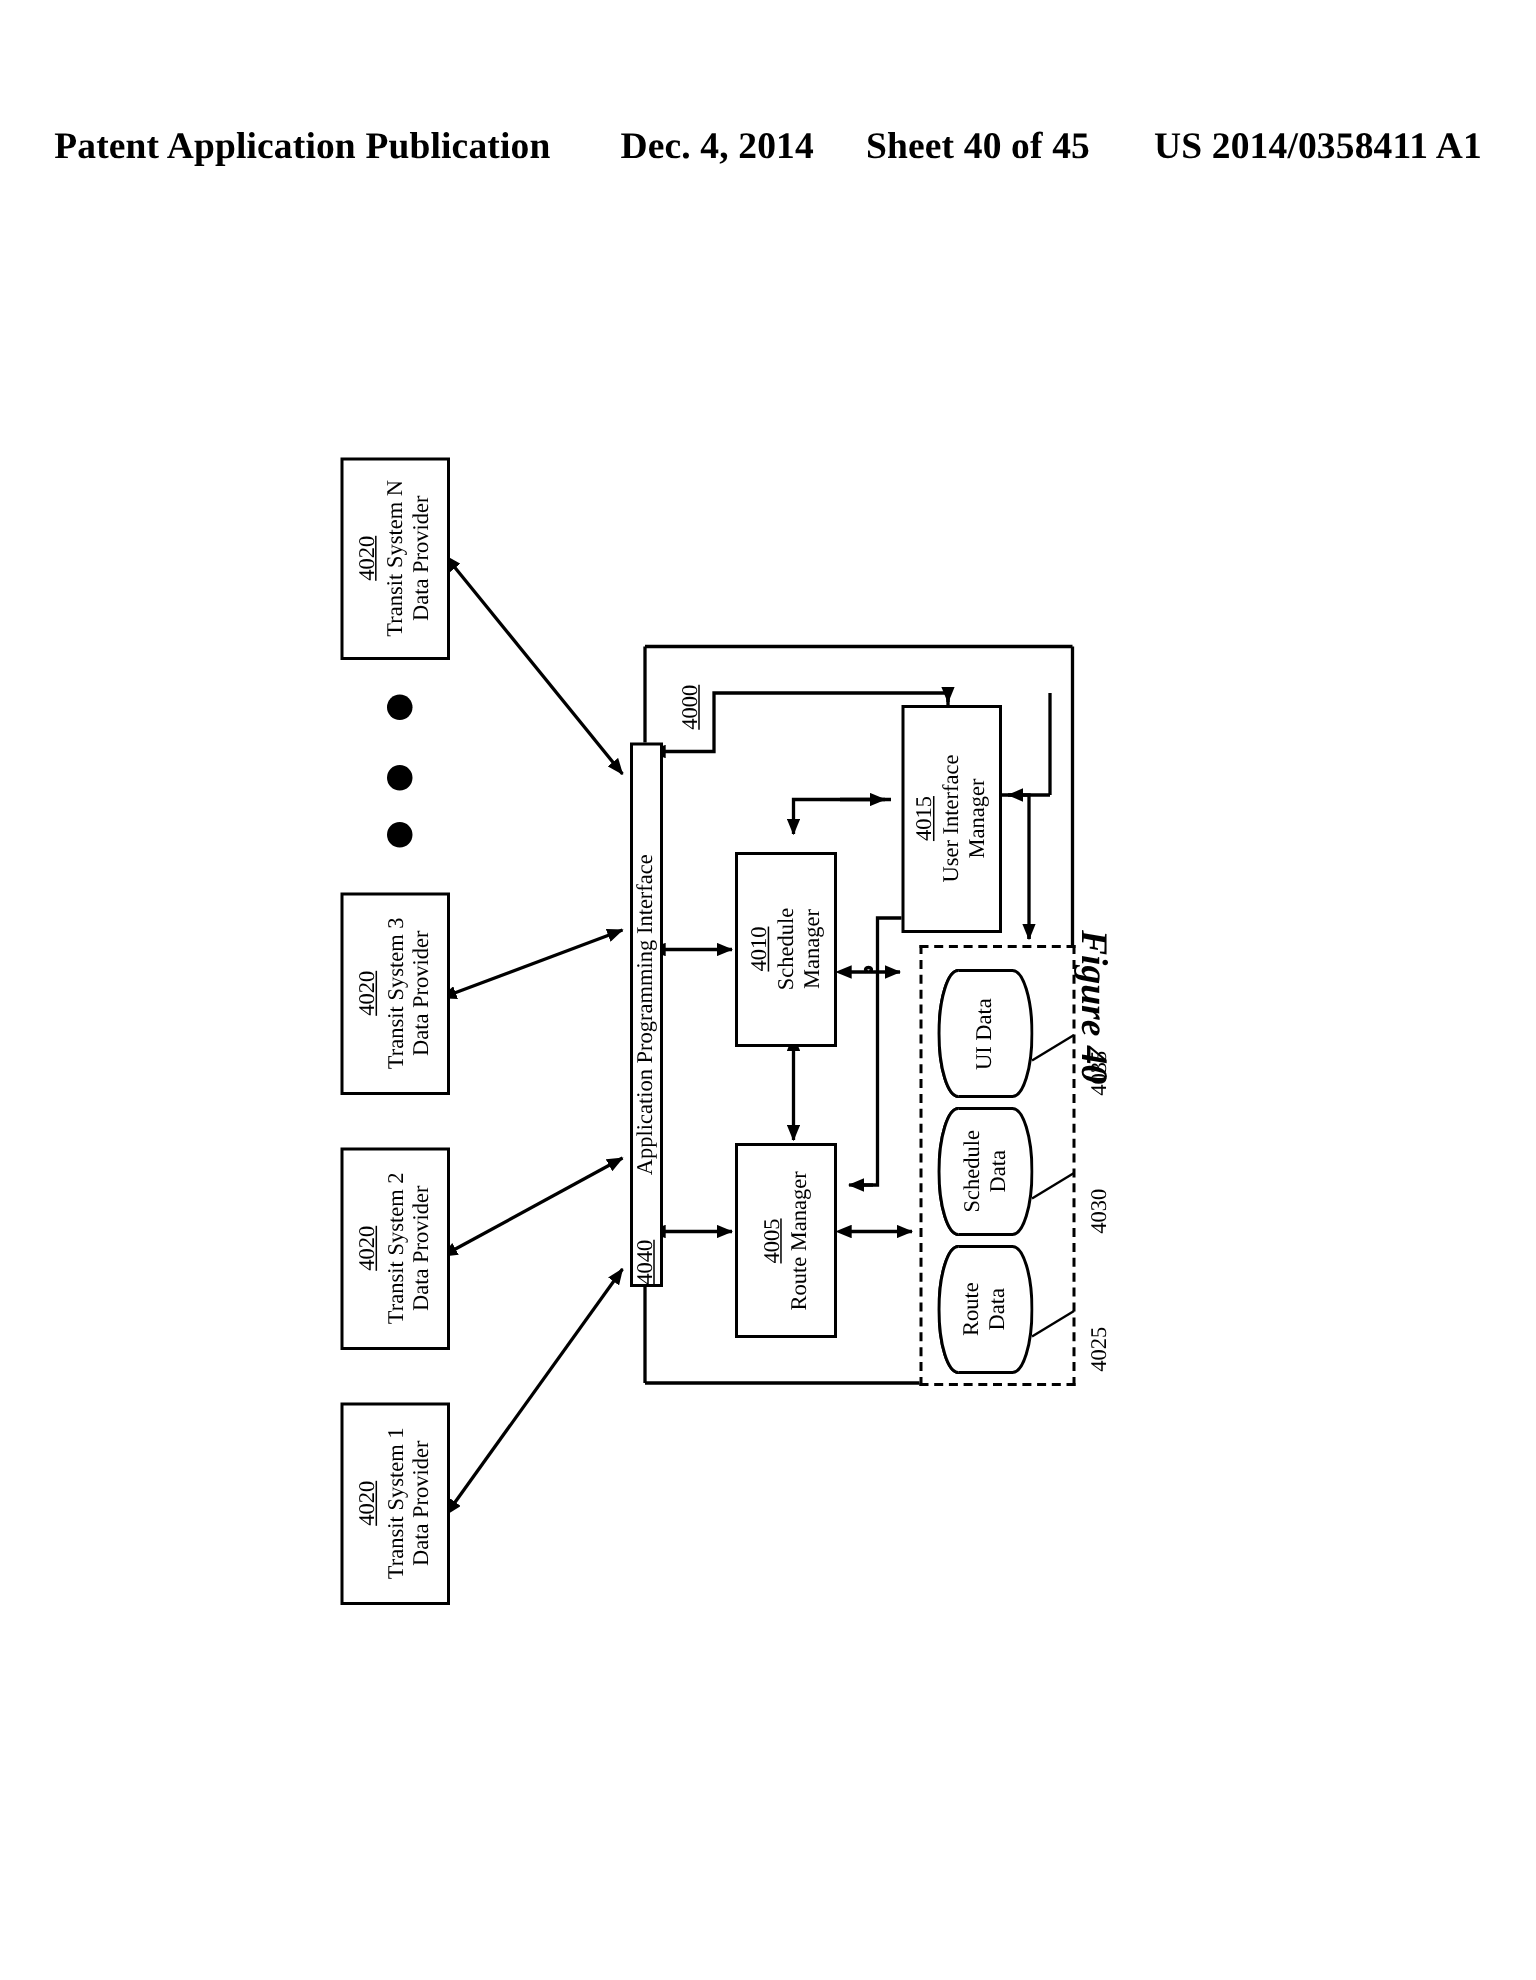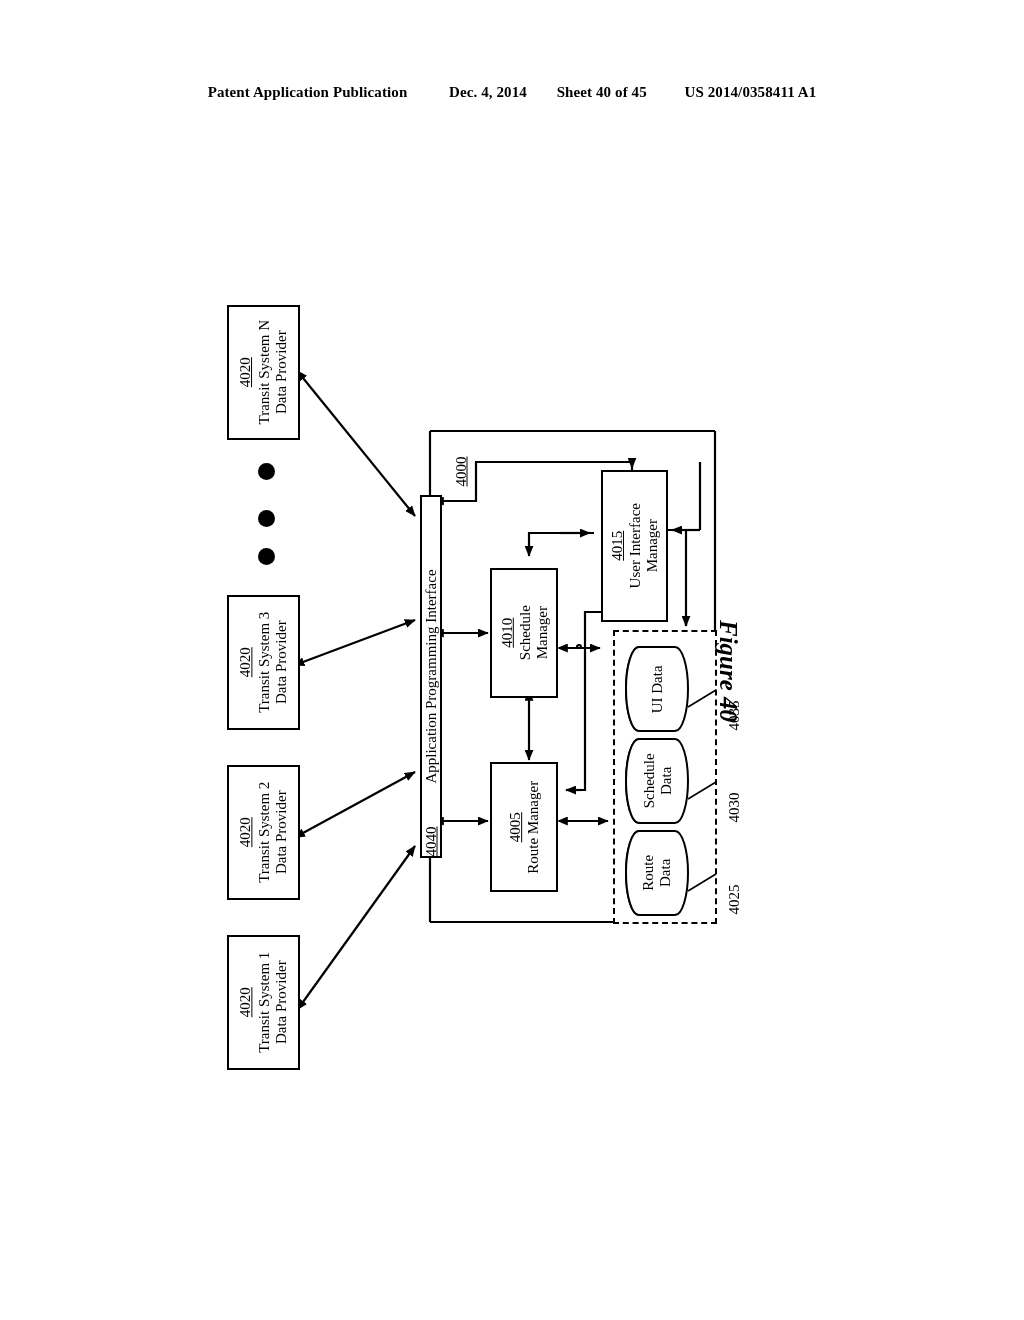--- a/index.html
+++ b/index.html
@@ -16,21 +16,21 @@
     overflow: hidden;
   }
 
   
   .pub-header {
     position: absolute;
     left: 0; top: 84px;
     width: 1024px;
     text-align: center;
     font-weight: bold;
-    font-size: 15px;
+    font-size: 25px;
     letter-spacing: 0.1px;
     white-space: nowrap;
   }
   .pub-header span { display: inline-block; vertical-align: baseline; }
   .hdr-gap-1 { width: 34px; }
   .hdr-gap-2 { width: 22px; }
   .hdr-gap-3 { width: 30px; }
 
   
   .fig-caption {

